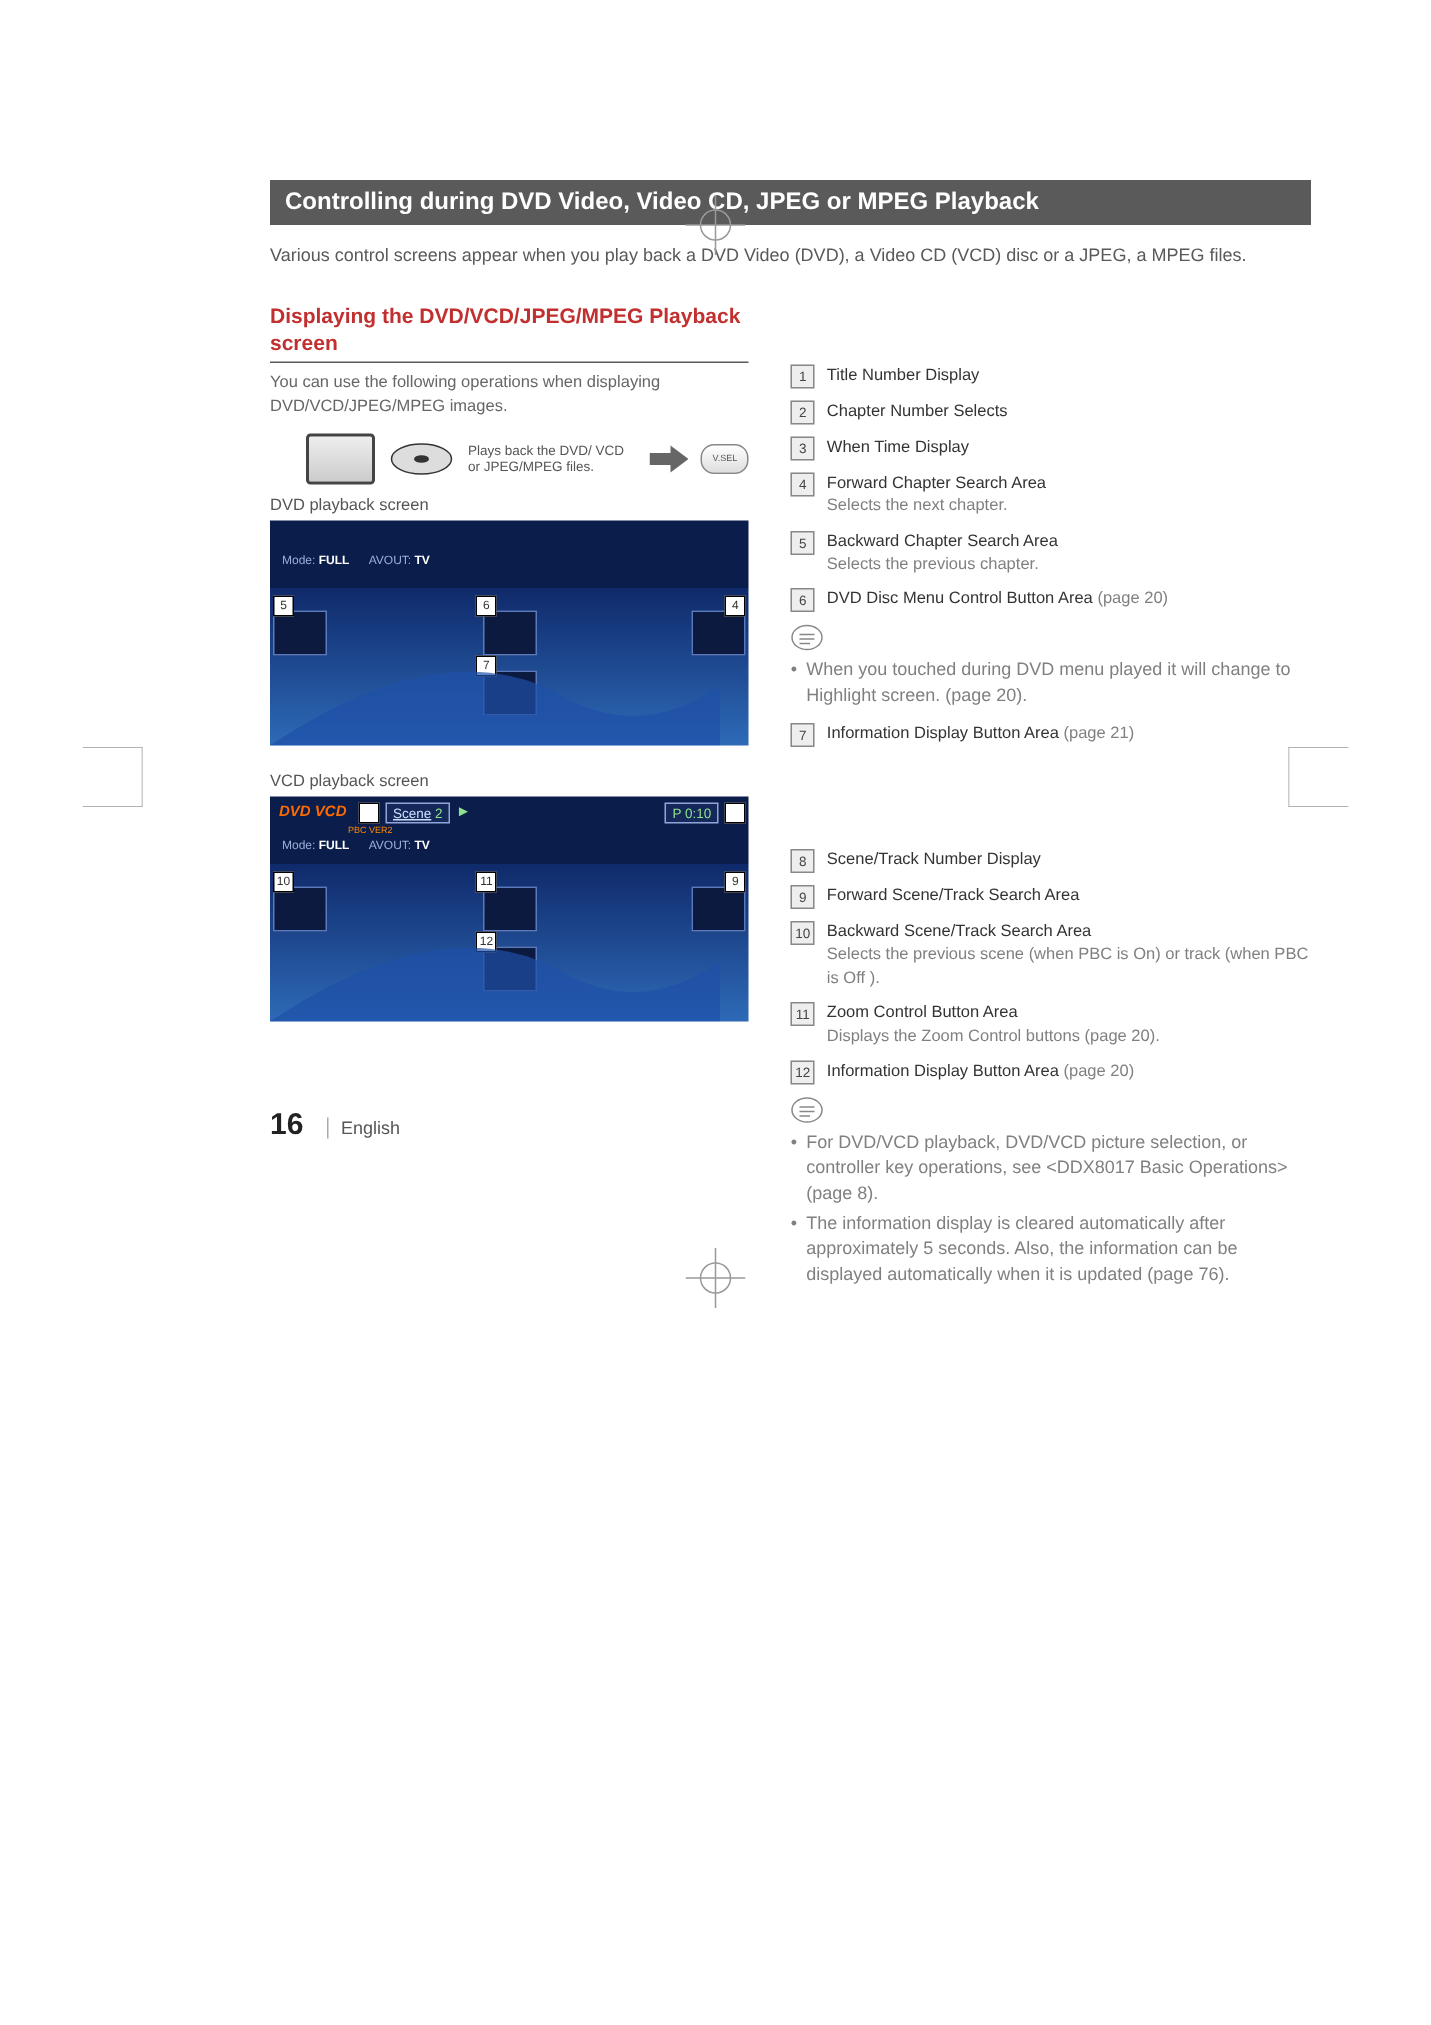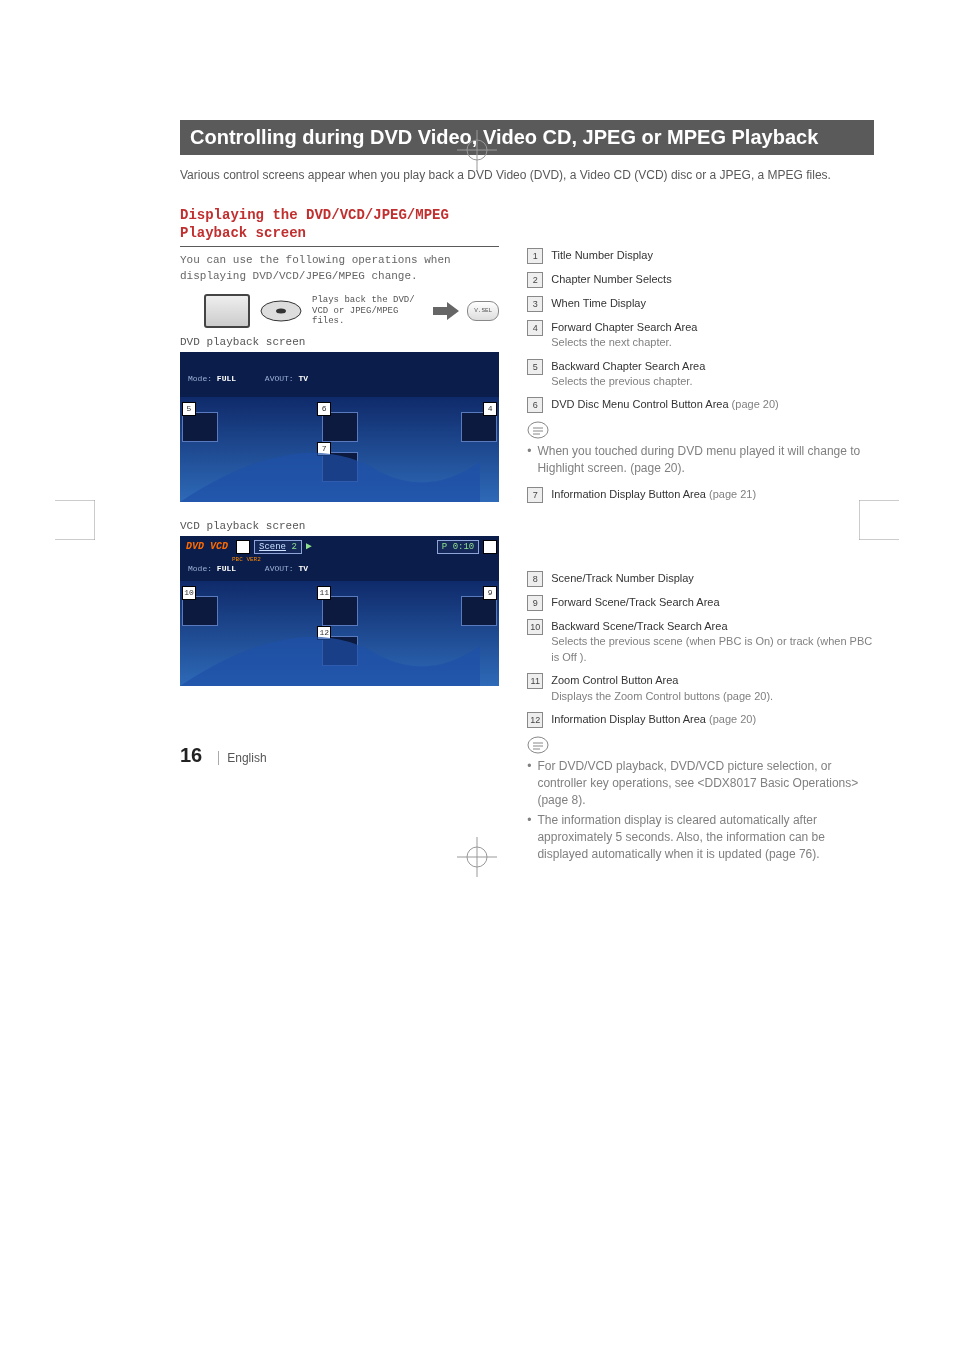--- a/index.html
+++ b/index.html
@@ -22,35 +22,35 @@
   .cropmark svg { width: 100%; height: 100%; }
   .cm-top { top: 130px; left: 50%; transform: translateX(-50%); }
   .cm-bottom { bottom: 50px; left: 50%; transform: translateX(-50%); }
   .cm-left { top: 54%; left: 55px; }
   .cm-right { top: 54%; right: 55px; }
 
   .section-bar {
     background: #5a5a5a;
     color: #fff;
     font-weight: bold;
-    font-size: 20px;
+    font-size: 16px;
     padding: 6px 10px;
     margin-bottom: 12px;
   }
   .intro {
     font-size: 12px;
     color: #595959;
     margin-bottom: 22px;
     line-height: 1.4;
   }
   .columns {
     display: flex;
     gap: 28px;
   }
-  .col-left { flex: 0 0 46%; font-family: Liberation Mono, monospace; }
+  .col-left { flex: 0 0 46%; }
   .col-right { flex: 1; }
 
   .subhead {
     color: #c12f2f;
     font-weight: bold;
     font-size: 14px;
     border-bottom: 1px solid #5a5a5a;
     padding-bottom: 4px;
     margin-bottom: 6px;
     line-height: 1.3;
@@ -269,21 +269,21 @@
       </svg>
   </div>
 
   <div class="section-bar">Controlling during DVD Video,  Video CD, JPEG or MPEG Playback</div>
   <div class="intro">Various control screens appear when you play back a DVD Video (DVD), a Video CD (VCD) disc or a JPEG, a MPEG files.</div>
 
   <div class="columns">
 
     <div class="col-left">
       <div class="subhead">Displaying the DVD/VCD/JPEG/MPEG Playback screen</div>
-      <div class="subdesc">You can use the following operations when displaying DVD/VCD/JPEG/MPEG change.</div>
+      <div class="subdesc">You can use the following operations when displaying DVD/VCD/JPEG/MPEG images.</div>
 
       <div class="media-row">
         <div class="entity-box"></div>
         <div class="disc-box">
           <svg viewBox="0 0 46 30">
               <ellipse cx="23" cy="15" rx="20" ry="10" fill="#ddd" stroke="#333"></ellipse>
               <ellipse cx="23" cy="15" rx="5" ry="2.5" fill="#333"></ellipse>
             </svg>
         </div>
         <div class="media-caption">Plays back the DVD/ VCD or JPEG/MPEG files.</div>

